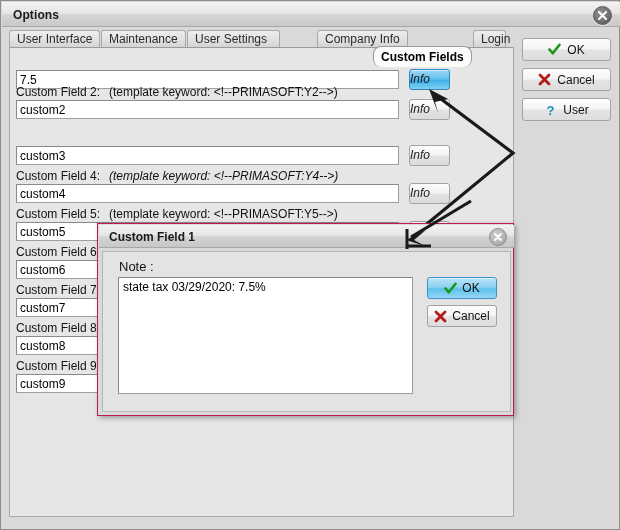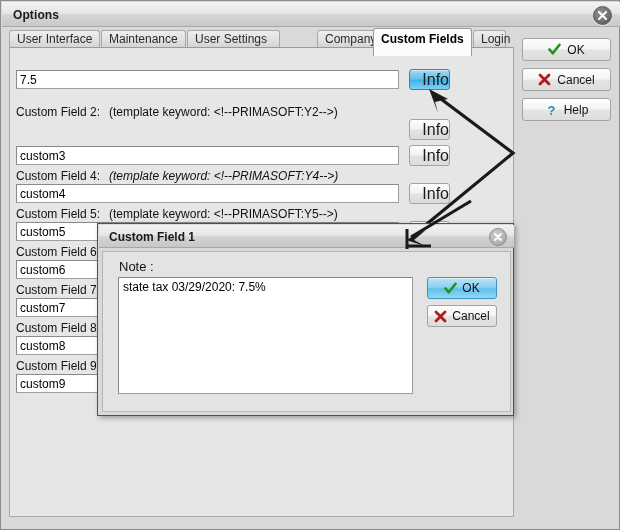--- a/index.html
+++ b/index.html
@@ -43,25 +43,26 @@
   }
   .tab{
     position:absolute;top:2px;height:18px;box-sizing:border-box;
     background:linear-gradient(to bottom,#ededed 0%,#e2e2e2 50%,#d2d2d2 100%);
     border:1px solid #a9a9a9;border-bottom:none;
     border-radius:3px 3px 0 0;
     padding:0 7px;line-height:17px;font-size:12px;color:#2b2b2b;
     cursor:pointer;white-space:nowrap;
   }
   .tab.active{
-    top:0;height:28px;line-height:20px;
+    top:18px;height:21px;line-height:20px;
     background:#fcfcfc;
     border-color:#9a9a9a;
     font-weight:bold;color:#000;
     z-index:5;
+    border-radius:8px;
   }
   
   .panel{
     position:absolute;left:8px;top:46px;width:505px;height:470px;
     box-sizing:border-box;
     background:#e6e6e6;
     border:1px solid #a9a9a9;
     border-top:1px solid #9a9a9a;
   }
   
@@ -78,22 +79,23 @@
     border-top-color:#8a8a8a;border-left-color:#8a8a8a;
     font-family:"Liberation Sans","DejaVu Sans",sans-serif;
     font-size:12px;color:#000;padding:0 3px;line-height:17px;
     outline:none;
   }
   .info-btn{
     position:absolute;left:399px;top:15px;width:41px;height:21px;
     box-sizing:border-box;
     background:linear-gradient(to bottom,#fdfdfd 0%,#f2f2f2 48%,#e2e2e2 52%,#dcdcdc 100%);
     border:1px solid #a3a3a3;border-radius:3px;
-    font-size:16px;color:#1b1b1b;text-align:right;line-height:19px;
+    font-size:12px;color:#1b1b1b;text-align:left;line-height:19px;
     cursor:pointer;
+    font-style:italic;
   }
   .info-btn.hot{
     background:linear-gradient(to bottom,#9fd8f5 0%,#66c2ee 45%,#3fb2e8 55%,#7fd0f3 100%);
     border:1px solid #2f86b8;
     box-shadow:inset 0 1px 0 rgba(255,255,255,.55);
   }
   
   .side-btn{
     position:absolute;left:521px;width:89px;height:23px;
     box-sizing:border-box;
@@ -179,22 +181,23 @@
       <div class="tab active" style="left: 364px; width: 99px;">Custom Fields</div>
       <div class="tab" style="left: 464px; width: 33px;">Login</div>
     </div>
 
   <div class="panel">
     <div id="field-rows">
         <div class="frow" style="top: 6px;">
           <input type="text" class="finput" value="7.5" style="">
           <div class="info-btn hot">Info</div>
         </div>
-        <div class="frow" style="top: 56px;">
+        <div class="frow" style="top: 36px;">
           <div class="flabel"><span>Custom Field 2:</span><span class="fkw" style="margin-left: 9px;">(template keyword: &lt;!--PRIMASOFT:Y2--&gt;)</span></div>
+          <input type="text" class="finput" value="custom2" style="">
           <div class="info-btn">Info</div>
         </div>
         <div class="frow" style="top: 82px;">
           <input type="text" class="finput" value="custom3" style="">
           <div class="info-btn">Info</div>
         </div>
         <div class="frow" style="top: 120px;">
           <div class="flabel"><span>Custom Field 4:</span><span class="fkw" style="margin-left: 9px; font-style: italic;">(template keyword: &lt;!--PRIMASOFT:Y4--&gt;)</span></div>
           <input type="text" class="finput" value="custom4" style="">
           <div class="info-btn">Info</div>
@@ -237,21 +240,21 @@
       <div class="side-btn" style="top: 67px;">
         <svg width="13" height="13" viewBox="0 0 13 13">
           <path d="M2,2 L11,11 M11,2 L2,11" fill="none" stroke="#b41818" stroke-width="2.8" stroke-linecap="round"></path>
         </svg>
         <span>Cancel</span>
       </div>
       <div class="side-btn" style="top: 97px;">
         <svg width="13" height="13" viewBox="0 0 13 13">
           <text x="6.5" y="11.5" text-anchor="middle" font-size="13" font-weight="bold" font-family="&quot;Liberation Sans&quot;,sans-serif" fill="#1b8fb6">?</text>
         </svg>
-        <span>Help</span>
+        <span>User</span>
       </div>
     </div>
 
   <svg class="anno" viewBox="0 0 620 530">
     <polyline points="432,92 512,152 410,236" fill="none" stroke="#1a1a1a" stroke-width="3.2" stroke-linejoin="miter" stroke-linecap="butt"></polyline>
 
     <path d="M428,88 L447,98 L434,101 L437,112 Z" fill="#1a1a1a"></path>
 
     <path d="M405,239 L425,230 L414,239 L424,244 Z" fill="#1a1a1a"></path>
   </svg>

